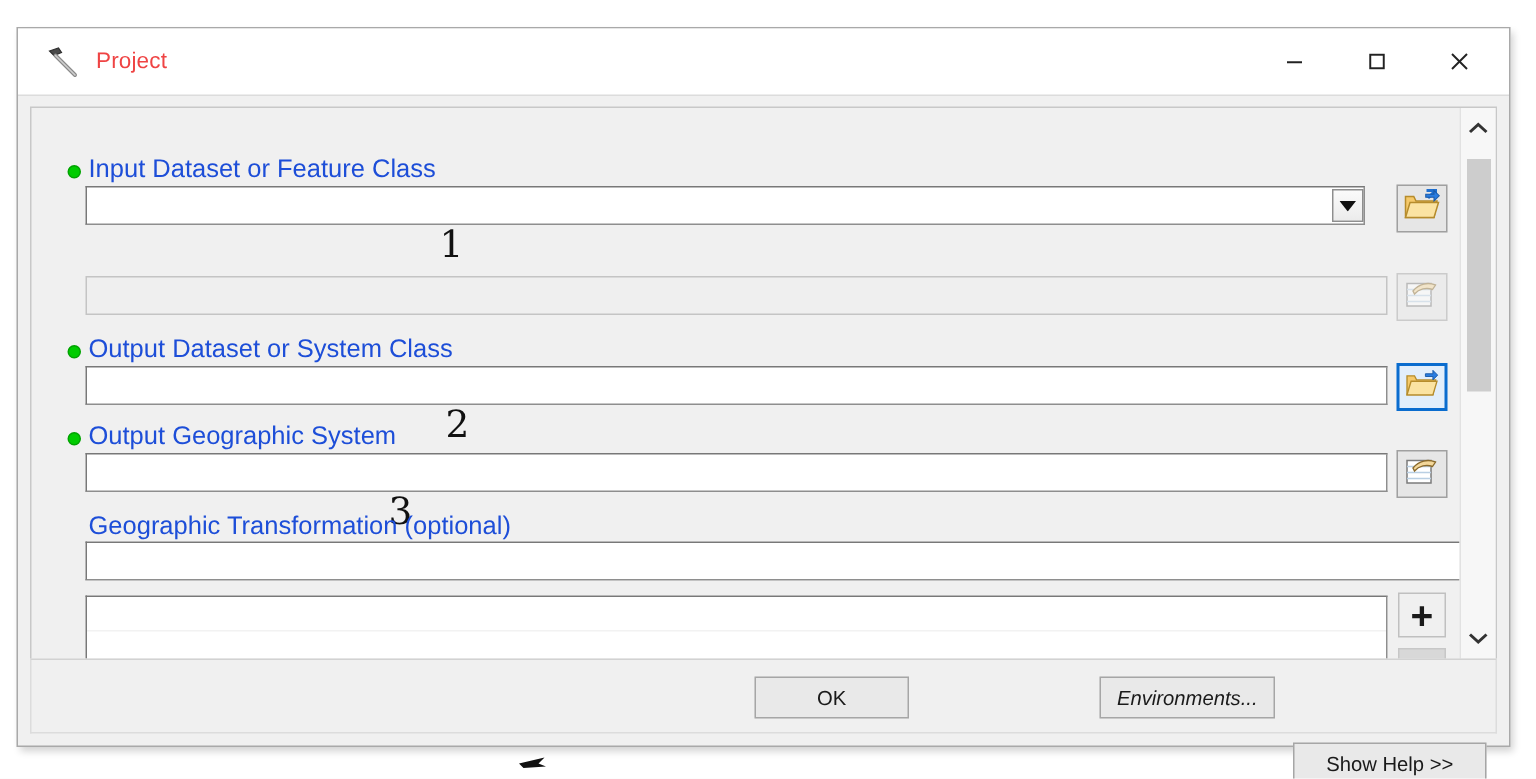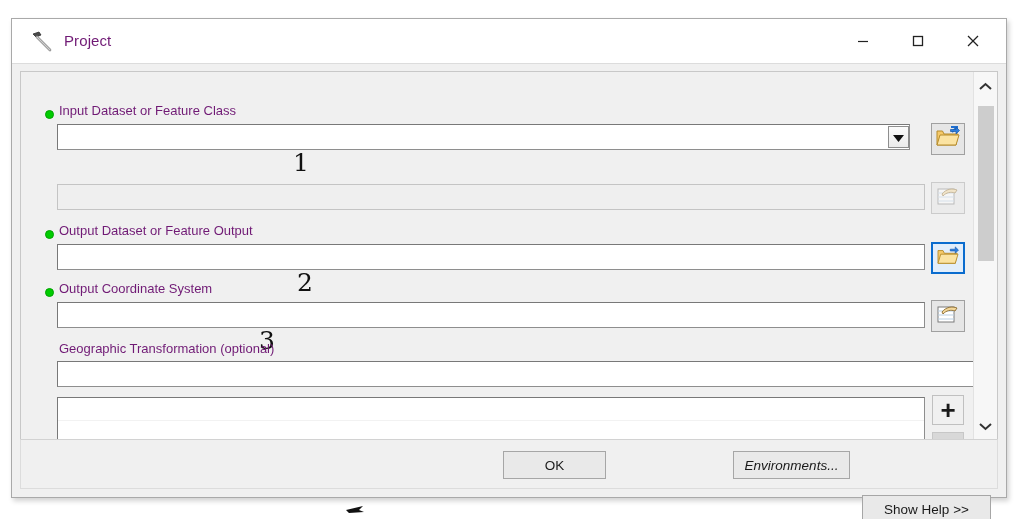--- a/index.html
+++ b/index.html
@@ -38,21 +38,21 @@
   }
   .title-icon {
     position: absolute;
     left: 18px; top: 11px;
     width: 24px; height: 24px;
   }
   .title-text {
     position: absolute;
     left: 52px; top: 13px;
     font-size: 15px;
-    color: #701a75;
+    color: #ef4444;
     letter-spacing: .1px;
   }
   .winbtn {
     position: absolute;
     top: 0;
     width: 46px; height: 44px;
     display: flex; align-items: center; justify-content: center;
     cursor: default;
   }
   .winbtn svg { display: block; }
@@ -65,22 +65,22 @@
     position: absolute;
     left: 8px; top: 52px;
     width: 978px; height: 379px;
     background: #f0f0f0;
     border: 1px solid #c8c8c8;
     box-sizing: border-box;
   }
 
   .param-label {
     position: absolute;
-    font-size: 13px;
-    color: #701a75;
+    font-size: 17px;
+    color: #1d4ed8;
     white-space: nowrap;
   }
   .req-dot {
     position: absolute;
     width: 9px; height: 9px;
     border-radius: 50%;
     background: #00cc00;
     border: 1px solid #00a300;
     box-sizing: border-box;
   }
@@ -305,35 +305,35 @@
             <rect x="2" y="4" width="16" height="15" fill="#ffffff" stroke="#7b7b7b" stroke-width="1"></rect>
             <line x1="2" y1="8" x2="18" y2="8" stroke="#b9cfe3" stroke-width="1"></line>
             <line x1="2" y1="12" x2="18" y2="12" stroke="#b9cfe3" stroke-width="1"></line>
             <line x1="2" y1="16" x2="18" y2="16" stroke="#b9cfe3" stroke-width="1"></line>
             <path d="M6 9 C10 4, 16 3, 21 5 L19 8 C15 6.5, 10 7.5, 7 11 Z" fill="#f3d79a" stroke="#8a6a2c" stroke-width="0.9"></path>
           </svg>
         </span>
       </div>
 
       <span class="req-dot" style="left:24px; top:158px;"></span>
-      <span class="param-label" style="left:38px; top:151px;">Output Dataset or Feature Output</span>
+      <span class="param-label" style="left:38px; top:151px;">Output Dataset or System Class</span>
       <input class="txt" type="text" style="left: 36px; top: 172px; width: 868px;" value="">
       <div class="iconbtn focused" style="left:910px; top:170px;">
         <span>
           <svg width="22" height="20" viewBox="0 0 24 22">
             <path d="M1 5 L1 19 L20 19 L22 8 L8 8 L6.5 5 Z" fill="#f5c96a" stroke="#b68c2c" stroke-width="1"></path>
             <path d="M4 9 L23 9 L20 19 L1 19 Z" fill="#fbe3a2" stroke="#b68c2c" stroke-width="1"></path>
             <path d="M14.5 3.5 L20 3.5 L20 1 L23.5 4.5 L20 8 L20 5.5 L14.5 5.5 Z" fill="#2a7de1" stroke="#1a5aa8" stroke-width="0.7"></path>
           </svg>
         </span>
       </div>
       <span class="annot" style="left:276px; top:198px;">2</span>
 
       <span class="req-dot" style="left:24px; top:216px;"></span>
-      <span class="param-label" style="left:38px; top:209px;">Output Coordinate System</span>
+      <span class="param-label" style="left:38px; top:209px;">Output Geographic System</span>
       <input class="txt" type="text" style="left: 36px; top: 230px; width: 868px;" value="">
       <div class="iconbtn" style="left:910px; top:228px;">
         <span>
           <svg width="24" height="22" viewBox="0 0 24 22">
             <rect x="2" y="4" width="16" height="15" fill="#ffffff" stroke="#7b7b7b" stroke-width="1"></rect>
             <line x1="2" y1="8" x2="18" y2="8" stroke="#b9cfe3" stroke-width="1"></line>
             <line x1="2" y1="12" x2="18" y2="12" stroke="#b9cfe3" stroke-width="1"></line>
             <line x1="2" y1="16" x2="18" y2="16" stroke="#b9cfe3" stroke-width="1"></line>
             <path d="M6 9 C10 4, 16 3, 21 5 L19 8 C15 6.5, 10 7.5, 7 11 Z" fill="#f3d79a" stroke="#8a6a2c" stroke-width="0.9"></path>
           </svg>

